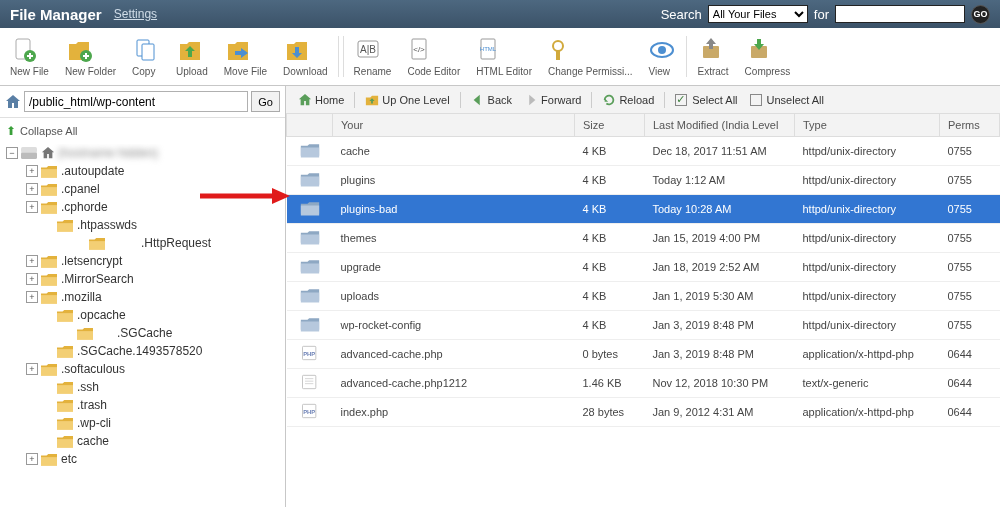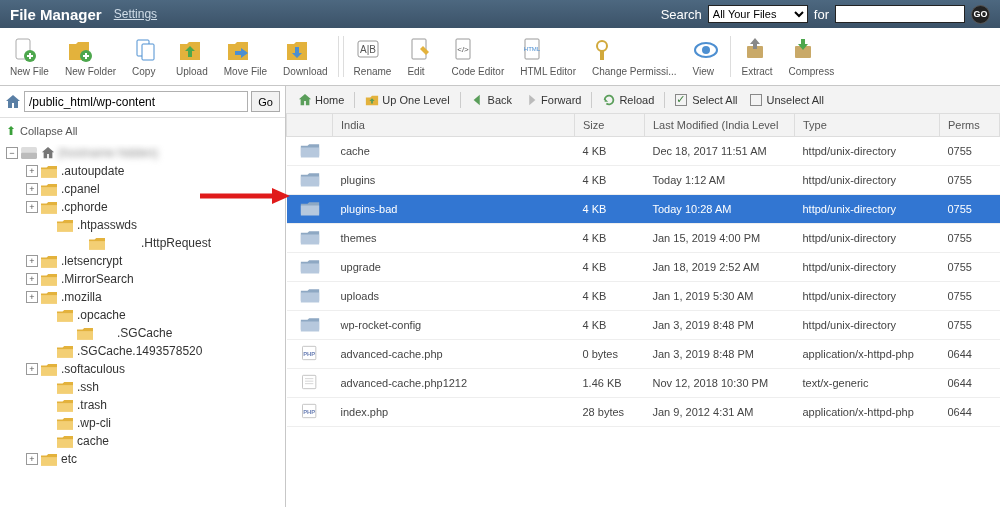--- a/index.html
+++ b/index.html
@@ -134,29 +134,20 @@
           <rect x="4" y="5" width="20" height="16" rx="2" fill="#fff" stroke="#999"></rect>
           <text x="14" y="17" text-anchor="middle" font-size="10" fill="#555">A|B</text>
         </svg>
       </span>
       <span>Rename</span>
     </div>
     <div class="tb-item">
       <span class="tb-icon">
         <svg viewBox="0 0 28 28" width="28" height="28">
           <rect x="5" y="3" width="14" height="20" rx="1" fill="#fff" stroke="#999"></rect>
-          <path fill="#e3b23c" d="M16 10l6 6-3 3-6-6z"></path>
-        </svg>
-      </span>
-      <span>Edit</span>
-    </div>
-    <div class="tb-item">
-      <span class="tb-icon">
-        <svg viewBox="0 0 28 28" width="28" height="28">
-          <rect x="5" y="3" width="14" height="20" rx="1" fill="#fff" stroke="#999"></rect>
           <text x="12" y="16" text-anchor="middle" font-size="8" fill="#555">&lt;/&gt;</text>
         </svg>
       </span>
       <span>Code Editor</span>
     </div>
     <div class="tb-item">
       <span class="tb-icon">
         <svg viewBox="0 0 28 28" width="28" height="28">
           <rect x="5" y="3" width="14" height="20" rx="1" fill="#fff" stroke="#999"></rect>
           <text x="12" y="15" text-anchor="middle" font-size="6" fill="#4d8fd1">HTML</text>
@@ -416,21 +407,21 @@
       <span class="crumb-item">
           <span class="chk"></span>
           <span>Unselect All</span>
         </span>
     </div>
     <div class="grid">
       <table>
         <thead>
             <tr>
           <th></th>
-          <th class="col-name">India</th>
+          <th class="col-name">Your</th>
           <th class="col-size">Size</th>
           <th class="col-mod">Last Modified (India Level</th>
           <th class="col-type">Type</th>
           <th class="col-perm">Perms</th>
         </tr>
           </thead>
         <tbody id="gridbody">
             <tr>
               <td class="cell-ico"><svg class="fico" viewBox="0 0 24 18">
                   <path fill="#8ea8c3" d="M1 4h8l2-2h12v14H1z"></path>

